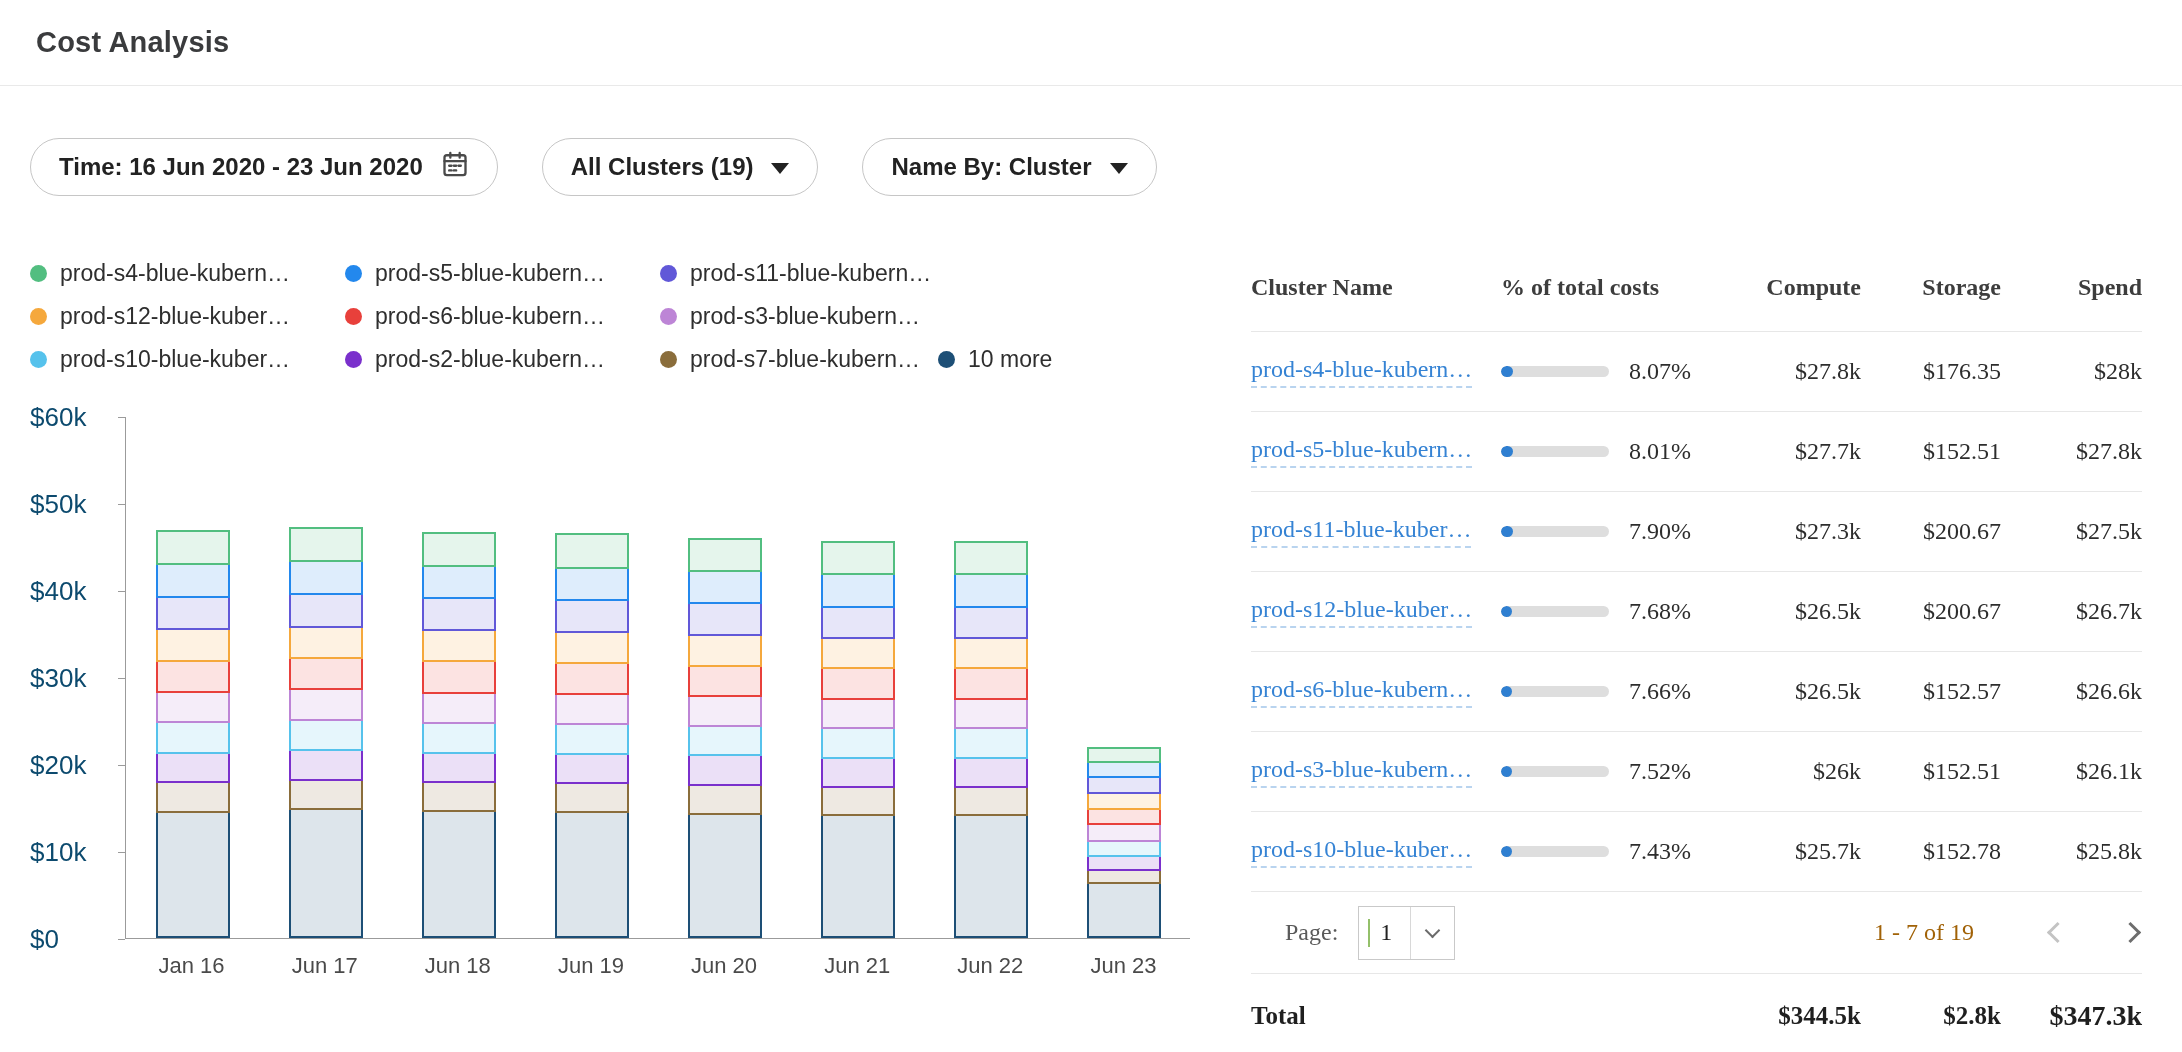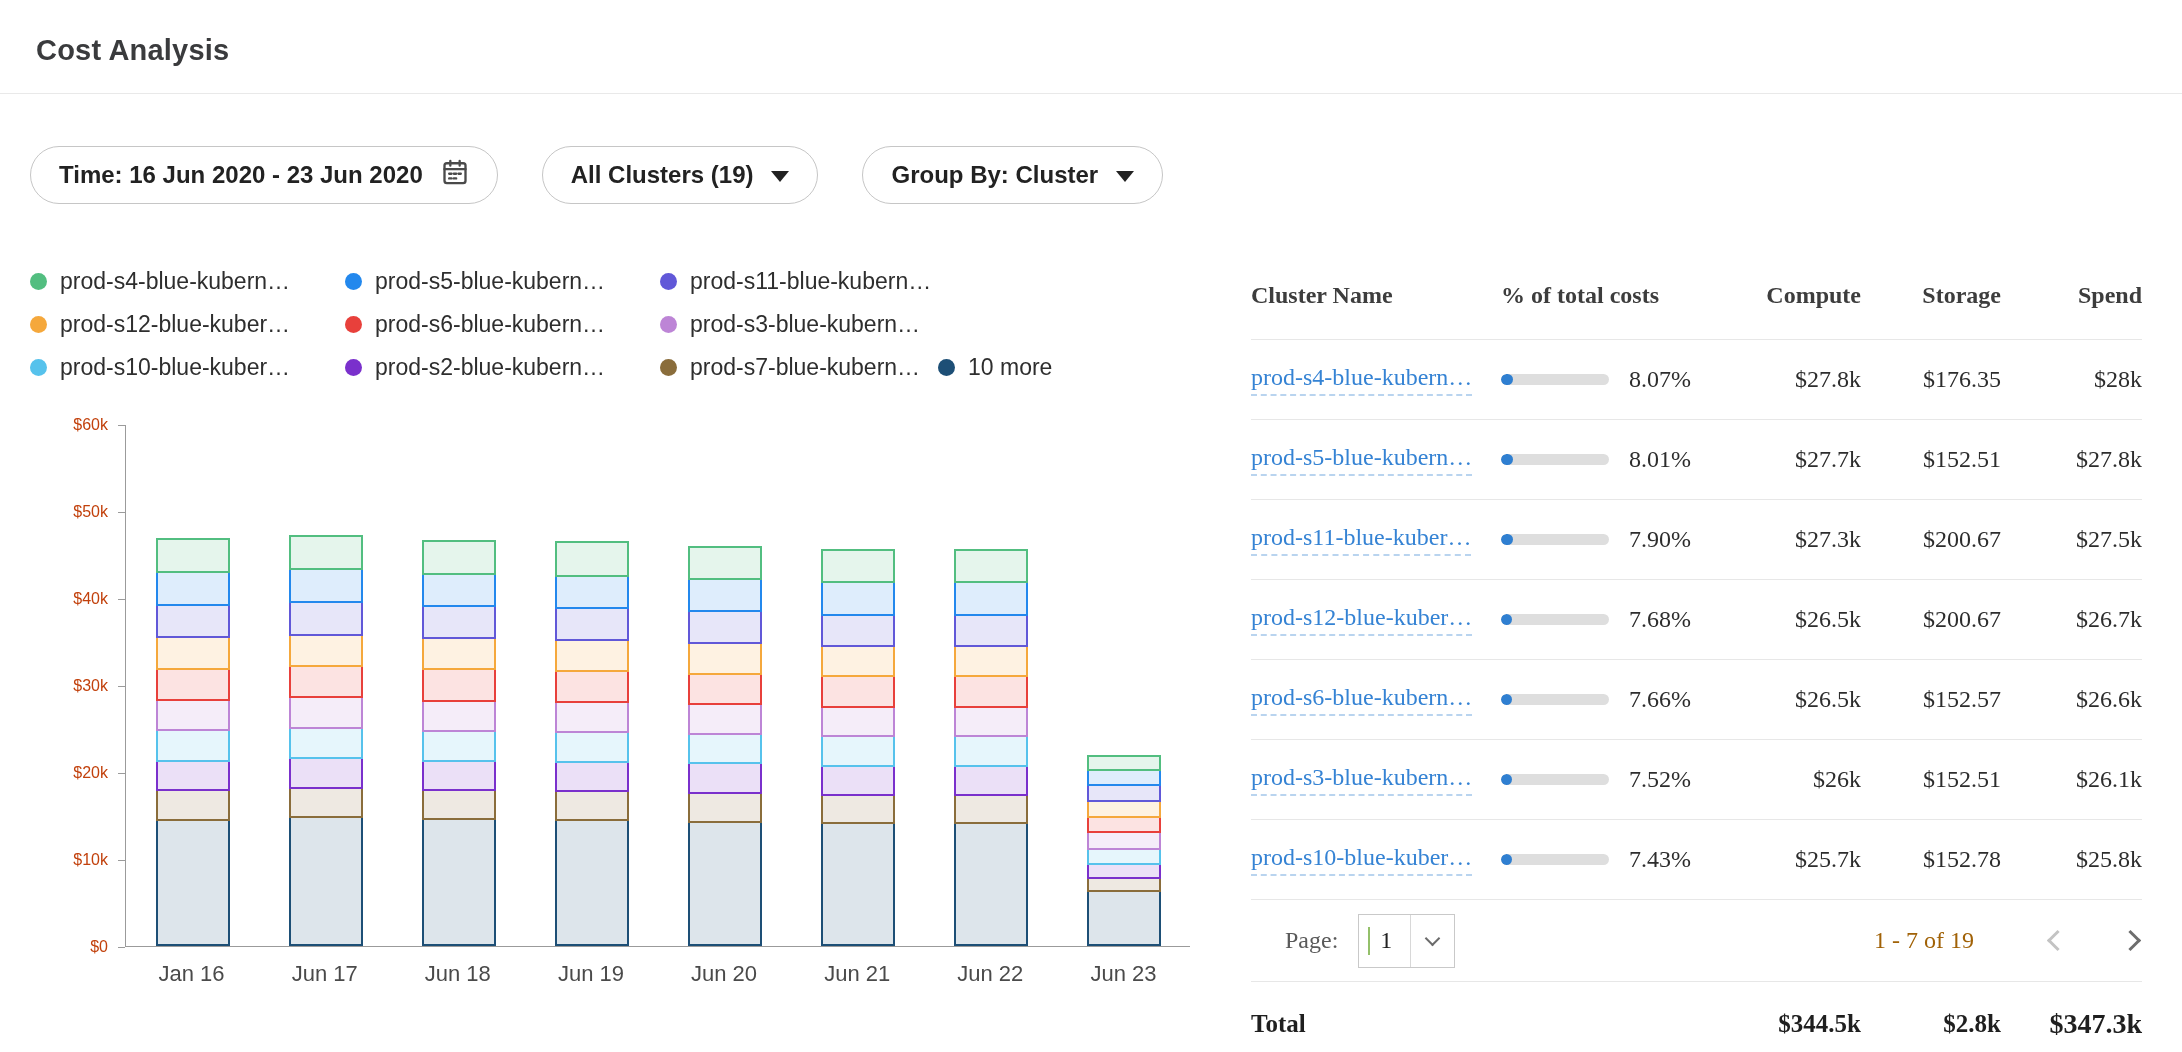--- a/index.html
+++ b/index.html
@@ -2,21 +2,21 @@
 <html><head>
 <meta charset="utf-8">
 <style>
   * { box-sizing: border-box; }
   html,body { margin:0; padding:0; }
   body {
     width:2182px; height:1052px; overflow:hidden;
     background:#ffffff; color:#333;
     font-family:"Liberation Sans","DejaVu Sans",sans-serif;
   }
-  .app { position:relative; width:2182px; height:932px;margin-top:8px; }
+  .app { position:relative; width:2182px; height:932px; }
 
   
   .header { height:86px; display:flex; align-items:center; padding:0 36px; border-bottom:1px solid #e9e9e9; }
   .title { margin:0; font-size:29px; font-weight:700; color:#3a3b3d; letter-spacing:.2px; }
 
   
   .filters { display:flex; gap:44px; margin:52px 0 0 30px; }
   .pill {
     display:inline-flex; align-items:center; gap:18px; height:58px;
     border:1px solid #c6c6c6; border-radius:29px; padding:0 28px;
@@ -35,21 +35,21 @@
   .legend { display:flex; flex-direction:column; gap:16px; margin-bottom:34px; }
   .legend-row { display:flex; align-items:center; }
   .legend-item { display:flex; align-items:center; gap:13px; width:315px; flex:none; font-size:23px; color:#2e2e2e; white-space:nowrap; cursor:pointer; }
   .legend-row .legend-item:nth-child(3) { width:278px; }
   .legend-row .legend-item:nth-child(4) { width:auto; }
   .legend-dot { width:17px; height:17px; border-radius:50%; flex:none; }
 
   
   .chart { position:relative; height:600px; margin-top:26px; }
   .plot { position:absolute; left:95px; top:10px; width:1065px; height:522px; border-left:1px solid #9b9b9b; border-bottom:1px solid #9b9b9b; }
-  .ytick-label { position:absolute; left:0; width:78px; text-align:right; font-size:16px; color:#c2410c; line-height:26px; }
+  .ytick-label { position:absolute; left:0; width:78px; text-align:left; font-size:26px; color:#0c4a6e; line-height:26px; }
   .ytick-mark { position:absolute; left:88px; width:7px; height:1px; background:#9b9b9b; }
   .xtick-label { position:absolute; top:546px; font-size:22px; color:#4a4a4a; text-align:center; }
   .bar-group { position:absolute; bottom:0; width:74px; }
   .bar-seg { position:absolute; left:0; width:100%; border:2px solid; }
 
   
   .t-grid { display:grid; grid-template-columns:250px 245px 115px 140px 141px; align-items:center; }
   .t-head { padding:14px 0 30px; font-size:24px; font-weight:700; color:#3d3d3d; border-bottom:1px solid #e7e7e7; }
   .num { text-align:right; }
   .t-row { height:80px; border-bottom:1px solid #e7e7e7; font-size:24px; color:#2d2d2d; }
@@ -95,21 +95,21 @@
             <path d="M8 2.5v4M16 2.5v4"></path>
             <path d="M7 13.5h2M11 13.5h2M15 13.5h2M7 17.5h2M11 17.5h2"></path>
           </svg>
       </span>
     </button>
     <button class="pill">
       <span>All Clusters (19)</span>
       <span class="caret-down"></span>
     </button>
     <button class="pill">
-      <span>Group By: Cluster</span>
+      <span>Name By: Cluster</span>
       <span class="caret-down"></span>
     </button>
   </div>
 
   <div class="main">
 
     <section class="chart-col">
       <div class="legend">
           <div class="legend-row">
             <div class="legend-item">

